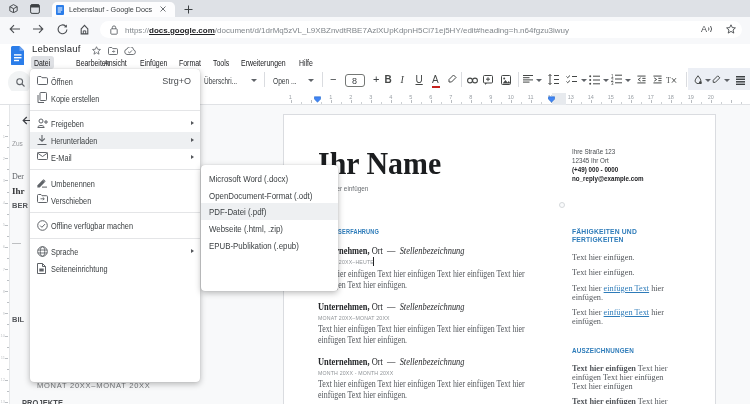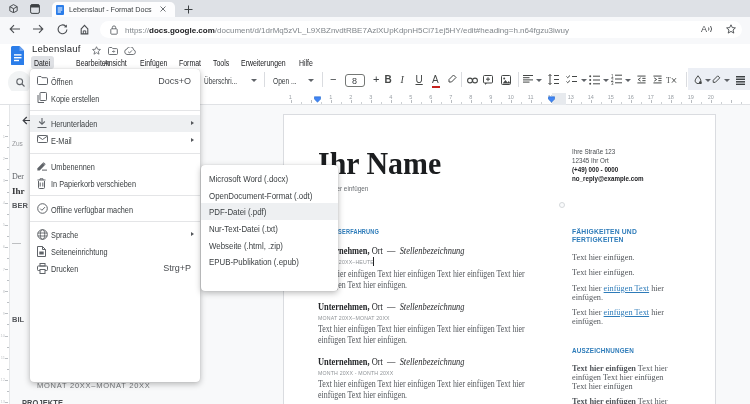--- a/index.html
+++ b/index.html
@@ -8,21 +8,21 @@
   .abs { position:absolute; }
   .sx { transform-origin:left center; display:inline-block; white-space:nowrap; }
   svg { display:block; }
   
   #tabbar { left:0; top:0; width:750px; height:17px; background:#dee1e6; }
   #tab { left:52px; top:2px; width:123px; height:15px; background:#fdfdfe; border-radius:5px 5px 0 0; }
   #tabtitle { left:69px; top:5px; font-size:7.2px; color:#3c4043; white-space:nowrap; }
   #navbar { left:0; top:17px; width:750px; height:27px; background:#f7f8fa; }
   #urlpill { left:100px; top:20.5px; width:642px; height:17px; background:#ffffff; border-radius:10px; }
   #urltext { left:125px; top:25.5px; font-size:8px; color:#80868b; white-space:nowrap; }
-  #urltext b { color:#202124; font-weight:bold; }
+  #urltext b { color:#202124; font-weight:bold;text-decoration:underline; }
   
   #dhead { left:0; top:44px; width:750px; height:46px; background:#fff; }
   #dtitle { left:32px; top:42.8px; font-size:9.5px; letter-spacing:0.2px; color:#27292c; } #dtitle span{display:inline-block;}
   .mlabel { top:57px; font-size:9.5px; color:#202124; height:12px; line-height:12px; }
   
   #ruler { left:0; top:90.5px; width:750px; height:14.5px; background:#fff; border-bottom:1px solid #e0e2e5; }
   .rnum { top:94px; font-size:5.5px; color:#9aa0a6; }
   .rtick { top:100px; width:1px; height:3px; background:#b8bcc0; }
   .rtick2 { top:102px; width:1px; height:2px; background:#cdd1d4; }
   
@@ -53,21 +53,21 @@
              box-shadow:0 2px 6px rgba(0,0,0,.28), 0 0 1px rgba(0,0,0,.2); z-index:51; padding-top:4.5px; }
   .si { position:relative; height:16.7px; }
   .si .lb { position:absolute; left:7.5px; top:3.4px; font-size:9.5px; color:#3c4043;
             transform:scaleX(0.83); transform-origin:left top; white-space:nowrap; }
 </style>
 </head>
 <body>
 
 <div class="abs" id="tabbar"></div>
 <div class="abs" id="tab"></div>
-<div class="abs" id="tabtitle">Lebenslauf - Format Docs</div>
+<div class="abs" id="tabtitle">Lebenslauf - Google Docs</div>
 
 <svg class="abs" style="left:56px;top:4.5px" width="8" height="10" viewBox="0 0 8 10">
     <rect x="0" y="0" width="8" height="10" rx="1" fill="#2b7de9"></rect>
     <rect x="1.7" y="2.5" width="4.6" height="1" fill="#fff"></rect>
     <rect x="1.7" y="4.5" width="4.6" height="1" fill="#fff"></rect>
     <rect x="1.7" y="6.5" width="3.2" height="1" fill="#fff"></rect>
   </svg>
 
 <svg class="abs" style="left:160px;top:6px" width="6" height="6" viewBox="0 0 6 6">
     <path d="M0.5 0.5 L5.5 5.5 M5.5 0.5 L0.5 5.5" stroke="#5f6368" stroke-width="0.9"></path>
@@ -415,32 +415,43 @@
 <div class="abs rtxt" style="left:572px;top:396.2px;"><span class="sx" style="transform:scaleX(0.92)"><b>Text hier einfügen</b> Text hier</span></div>
 
 <div class="abs" id="menu">
   <div class="mi">
       <span class="ic">
         <svg width="11" height="9" viewBox="0 0 11 9">
           <path d="M0.5 1.5 A1 1 0 0 1 1.5 0.5 H4 L5 1.7 H9.5 A1 1 0 0 1 10.5 2.7 V7.5 A1 1 0 0 1 9.5 8.5 H1.5 A1 1 0 0 1 0.5 7.5 Z" stroke="#5f6368" stroke-width="1" fill="none"></path>
         </svg>
       </span>
       <span class="lb">Öffnen</span>
-      <span class="sc">Docs+O</span>
+      <span class="sc">Strg+O</span>
     </div>
   <div class="mi">
       <span class="ic">
         <svg width="10" height="11" viewBox="0 0 10 11">
           <rect x="3" y="0.5" width="6.5" height="8" rx="0.8" stroke="#5f6368" stroke-width="1" fill="none"></rect>
           <path d="M1 3 V10.5 H7" stroke="#5f6368" stroke-width="1" fill="none"></path>
         </svg>
       </span>
       <span class="lb">Kopie erstellen</span>
     </div>
   <div class="msep"></div>
+  <div class="mi">
+      <span class="ic">
+        <svg width="11" height="10" viewBox="0 0 11 10">
+          <circle cx="4" cy="3" r="2" stroke="#5f6368" stroke-width="1" fill="none"></circle>
+          <path d="M0.8 9.5 C0.8 6.8 7.2 6.8 7.2 9.5 Z" stroke="#5f6368" stroke-width="1" fill="none"></path>
+          <path d="M9 2 V6 M7 4 H11" stroke="#5f6368" stroke-width="1"></path>
+        </svg>
+      </span>
+      <span class="lb">Freigeben</span>
+      <span class="ar"></span>
+    </div>
   <div class="mi hl">
       <span class="ic">
         <svg width="10" height="10" viewBox="0 0 10 10">
           <path d="M5 0 V6 M2.2 3.5 L5 6.3 L7.8 3.5 M0.5 9.5 H9.5" stroke="#5f6368" stroke-width="1.1" fill="none"></path>
         </svg>
       </span>
       <span class="lb">Herunterladen</span>
       <span class="ar"></span>
     </div>
   <div class="mi">
@@ -459,25 +470,26 @@
         <svg width="10" height="9" viewBox="0 0 10 9">
           <path d="M0.5 6.2 L5.6 1 L7.8 3.2 L2.7 8.4 L0.3 8.6 Z" fill="#5f6368"></path>
           <path d="M6.6 0.2 L8.7 2.3 L7.9 3.1 L5.7 1 Z" fill="#5f6368"></path>
           <rect x="5" y="7.6" width="5" height="1" fill="#5f6368"></rect>
         </svg>
       </span>
       <span class="lb">Umbenennen</span>
     </div>
   <div class="mi">
       <span class="ic">
-        <svg width="9" height="11" viewBox="0 0 9 11">
-          <path d="M1.5 3 V9.5 A1 1 0 0 0 2.5 10.5 H6.5 A1 1 0 0 0 7.5 9.5 V3 M0.5 2 H8.5 M3 2 V0.8 H6 V2 M3.2 4.5 V8.5 M5.8 4.5 V8.5" stroke="#5f6368" stroke-width="1" fill="none"></path>
-        </svg>
-      </span>
-      <span class="lb">In Papierkorb verschieben</span>
+        <svg width="11" height="9" viewBox="0 0 11 9">
+          <path d="M0.5 1.5 A1 1 0 0 1 1.5 0.5 H4 L5 1.7 H9.5 A1 1 0 0 1 10.5 2.7 V7.5 A1 1 0 0 1 9.5 8.5 H1.5 A1 1 0 0 1 0.5 7.5 Z" stroke="#5f6368" stroke-width="1" fill="none"></path>
+          <path d="M3.5 4.8 H7 M5.8 3.4 L7.3 4.8 L5.8 6.2" stroke="#5f6368" stroke-width="0.9" fill="none"></path>
+        </svg>
+      </span>
+      <span class="lb">Verschieben</span>
     </div>
   <div class="msep"></div>
   <div class="mi">
       <span class="ic">
         <svg width="11" height="11" viewBox="0 0 11 11">
           <circle cx="5.5" cy="5.5" r="4.8" stroke="#5f6368" stroke-width="1" fill="none"></circle>
           <path d="M3.2 5.6 L4.9 7.3 L8 4.1" stroke="#5f6368" stroke-width="1" fill="none"></path>
         </svg>
       </span>
       <span class="lb">Offline verfügbar machen</span>
@@ -497,45 +509,31 @@
   <div class="mi">
       <span class="ic">
         <svg width="9" height="11" viewBox="0 0 9 11">
           <path d="M0.5 0.5 H5.5 L8.5 3.5 V10.5 H0.5 Z" stroke="#5f6368" stroke-width="1" fill="none"></path>
           <path d="M5.5 0.5 V3.5 H8.5" stroke="#5f6368" stroke-width="1" fill="none"></path>
           <rect x="2.3" y="5.5" width="4.4" height="3" fill="#5f6368"></rect>
         </svg>
       </span>
       <span class="lb">Seiteneinrichtung</span>
     </div>
-  <div class="mi">
-      <span class="ic">
-        <svg width="11" height="11" viewBox="0 0 11 11">
-          <rect x="3" y="0.5" width="5" height="2.5" stroke="#5f6368" stroke-width="1" fill="none"></rect>
-          <rect x="0.5" y="3" width="10" height="4.5" rx="0.8" stroke="#5f6368" stroke-width="1" fill="none"></rect>
-          <rect x="3" y="6.5" width="5" height="4" fill="#fff" stroke="#5f6368" stroke-width="1"></rect>
-        </svg>
-      </span>
-      <span class="lb">Drucken</span>
-      <span class="sc">Strg+P</span>
-    </div>
 </div>
 
 <div class="abs" id="submenu">
   <div class="si">
       <span class="lb">Microsoft Word (.docx)</span>
     </div>
   <div class="si">
       <span class="lb">OpenDocument-Format (.odt)</span>
     </div>
   <div class="si hl2" style="background:#eef0f2;">
       <span class="lb">PDF-Datei (.pdf)</span>
     </div>
   <div class="si">
-      <span class="lb">Nur-Text-Datei (.txt)</span>
-    </div>
-  <div class="si">
       <span class="lb">Webseite (.html, .zip)</span>
     </div>
   <div class="si">
       <span class="lb">EPUB-Publikation (.epub)</span>
     </div>
 </div>
 
 </body></html>

